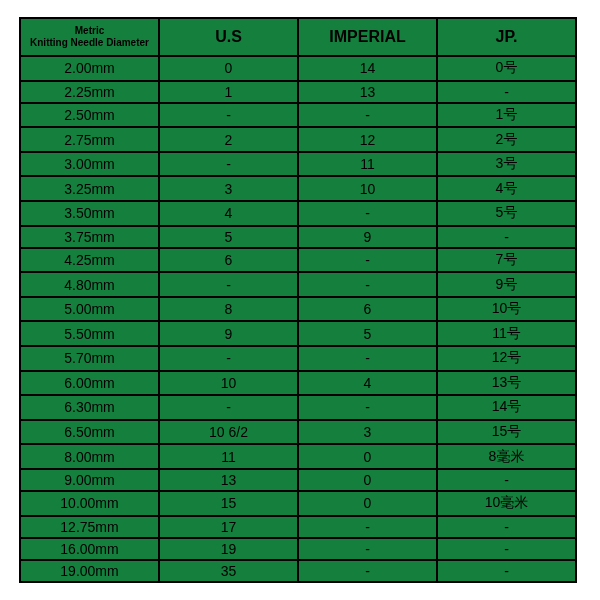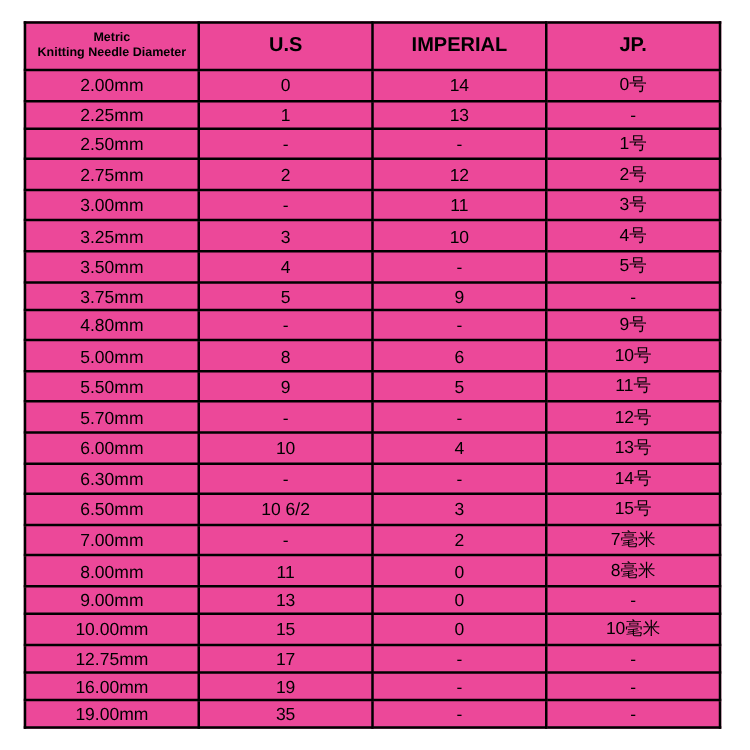--- a/index.html
+++ b/index.html
@@ -18,21 +18,21 @@
     overflow: hidden;
   }
   table.conversion {
     position: absolute;
     left: 19px;
     top: 17px;
     width: 558px;
     height: 566px;
     border-collapse: collapse;
     table-layout: fixed;
-    background: #ec4899;
+    background: #15803d;
   }
   table.conversion th,
   table.conversion td {
     border: 2px solid #000000;
     text-align: center;
     vertical-align: middle;
     padding: 0;
     overflow: hidden;
     white-space: nowrap;
   }
@@ -118,20 +118,26 @@
           <td>-</td>
           <td>5号</td>
         </tr>
         <tr>
           <td>3.75mm</td>
           <td>5</td>
           <td>9</td>
           <td>-</td>
         </tr>
         <tr>
+          <td>4.25mm</td>
+          <td>6</td>
+          <td>-</td>
+          <td>7号</td>
+        </tr>
+        <tr>
           <td>4.80mm</td>
           <td>-</td>
           <td>-</td>
           <td>9号</td>
         </tr>
         <tr>
           <td>5.00mm</td>
           <td>8</td>
           <td>6</td>
           <td>10号</td>
@@ -158,26 +164,20 @@
           <td>6.30mm</td>
           <td>-</td>
           <td>-</td>
           <td>14号</td>
         </tr>
         <tr>
           <td>6.50mm</td>
           <td>10 6/2</td>
           <td>3</td>
           <td>15号</td>
-        </tr>
-        <tr>
-          <td>7.00mm</td>
-          <td>-</td>
-          <td>2</td>
-          <td>7毫米</td>
         </tr>
         <tr>
           <td>8.00mm</td>
           <td>11</td>
           <td>0</td>
           <td>8毫米</td>
         </tr>
         <tr>
           <td>9.00mm</td>
           <td>13</td>

